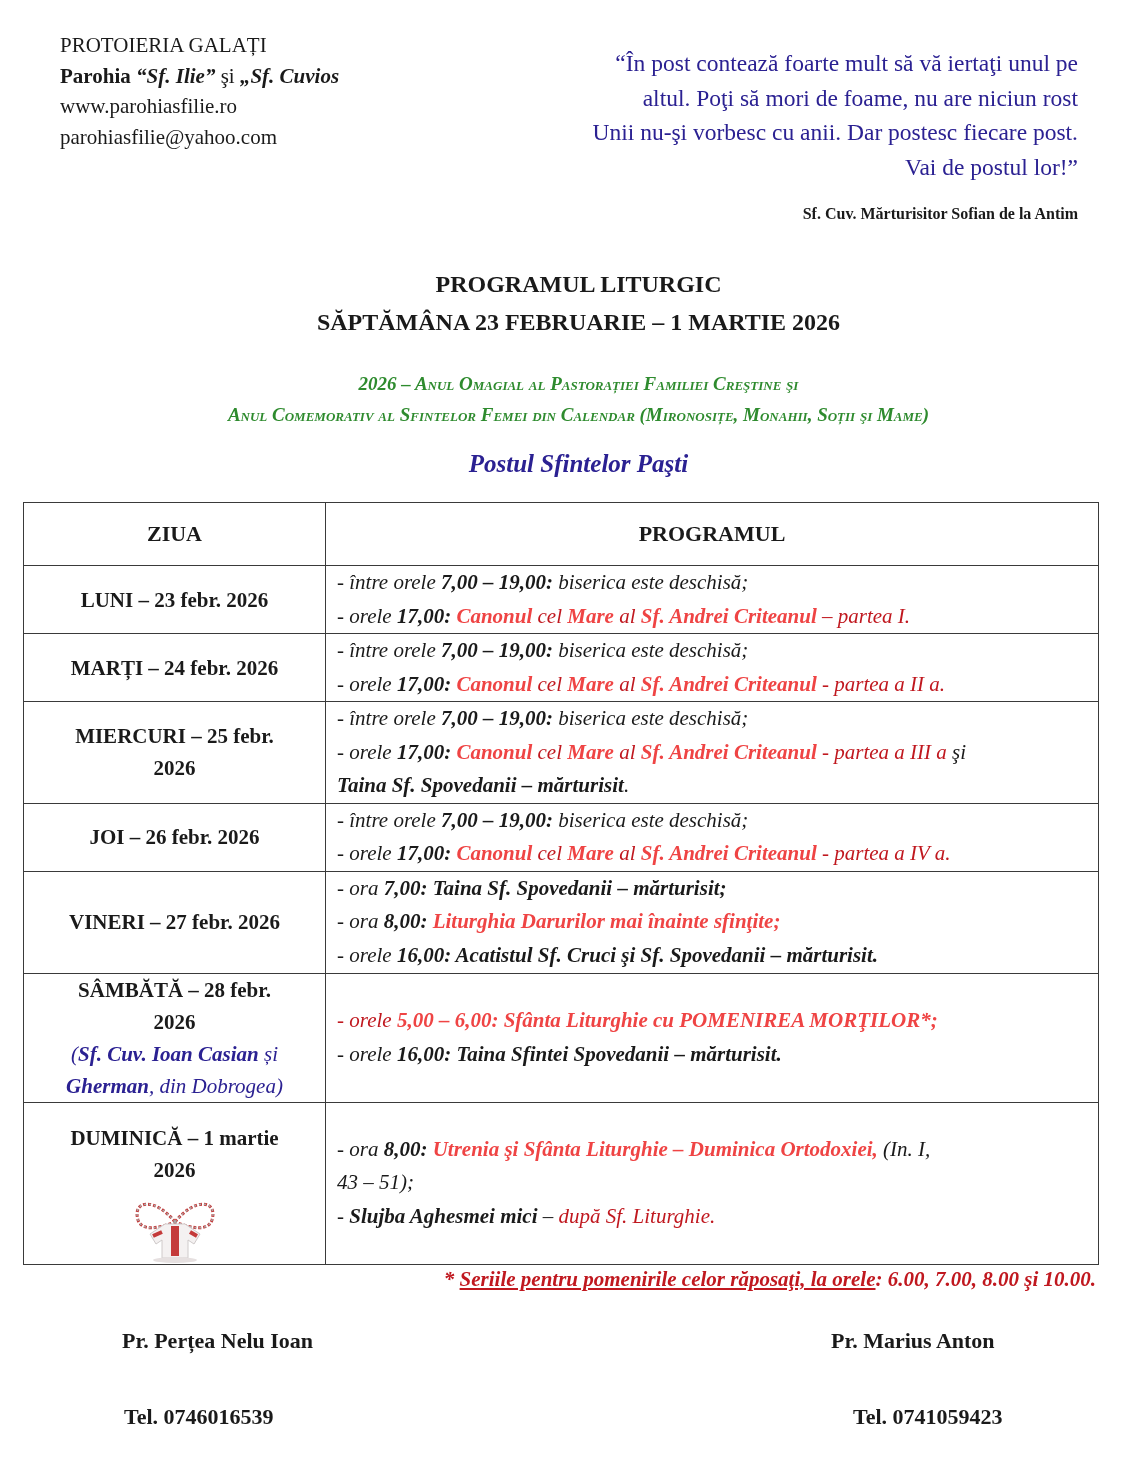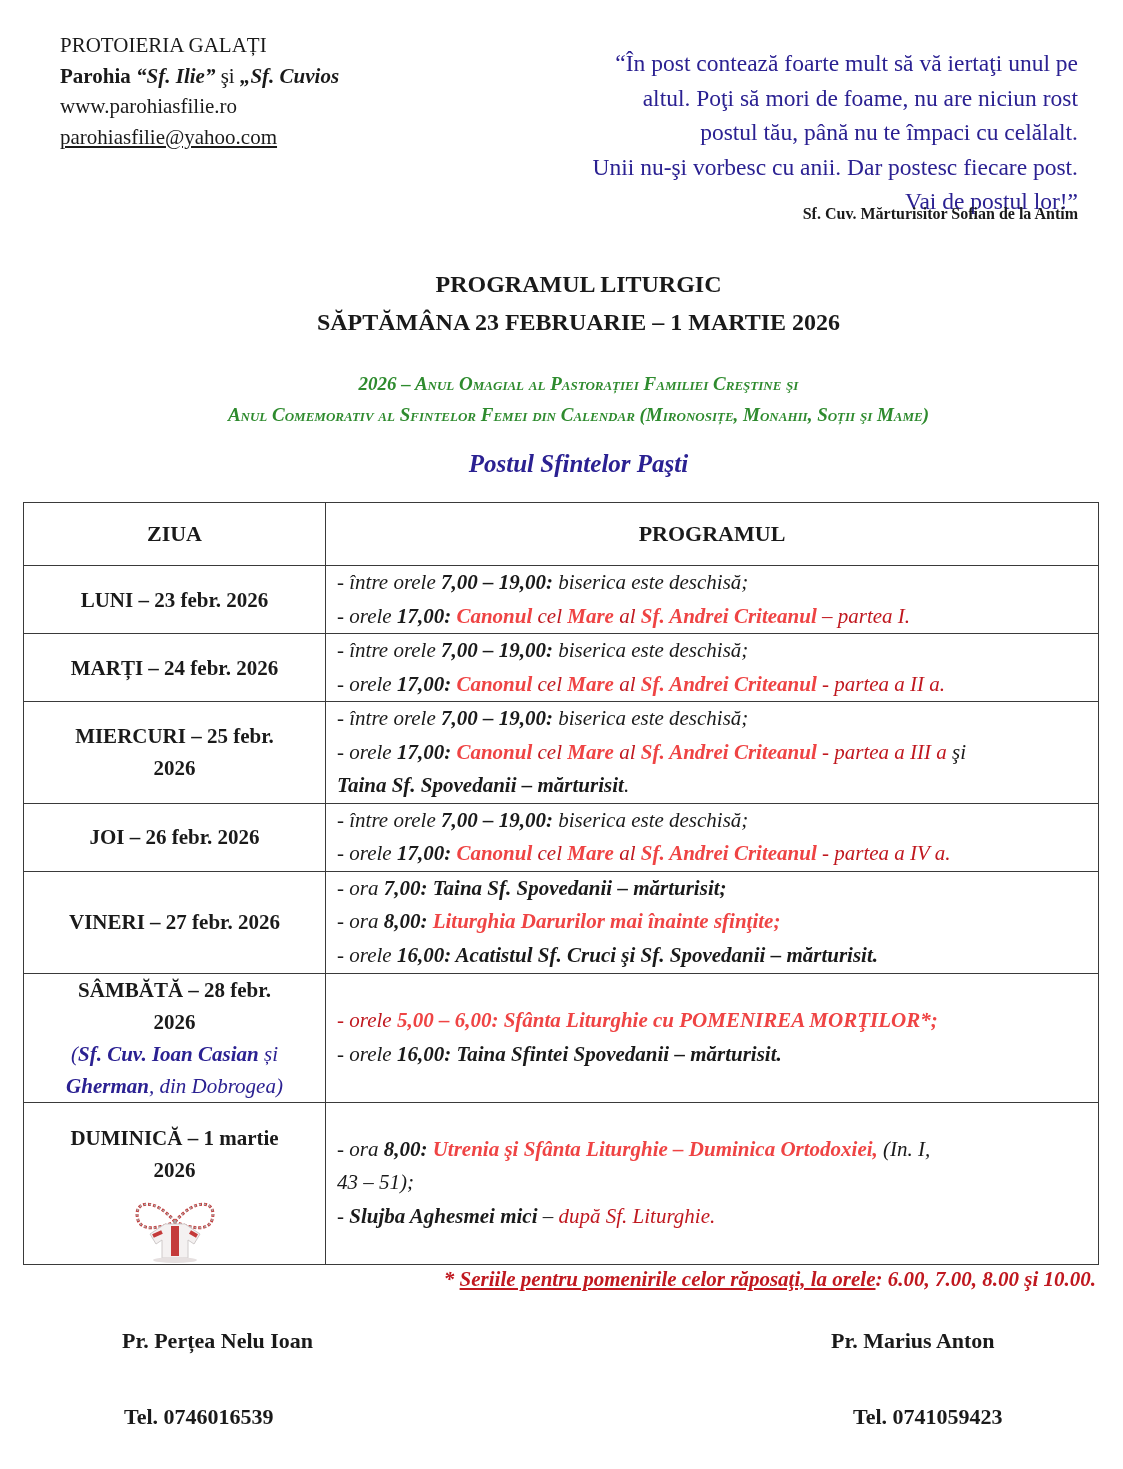--- a/index.html
+++ b/index.html
@@ -6,21 +6,21 @@
   body {
     width: 1123px; height: 1469px; position: relative; overflow: hidden;
     font-family: "Liberation Serif", "DejaVu Serif", serif; color: #1a1a1a;
   }
   .abs { position: absolute; }
   
   .hdr-left { left: 60px; top: 30px; width: 420px; font-size: 21px; line-height: 30.5px; }
   .hdr-left .l1 { font-weight: bold; }
   .hdr-left .ital { font-style: italic; font-weight: bold; }
   .hdr-left .plain-ital { font-style: italic; font-weight: normal; }
-  .hdr-left .email { text-decoration: underline; }
+  .hdr-left .email { }
   
   .quote { right: 45px; top: 30px; width: 640px; text-align: right; color: #2b2192;
     font-size: 23.5px; line-height: 34.5px; margin-top: 16px; }
   .quote-author { right: 45px; top: 205px; font-size: 16px; font-weight: bold; color: #1a1a1a; }
   
   .title { left: 0; width: 1157px; text-align: center; font-weight: bold; font-size: 24px; line-height: 33px; }
   .t1 { top: 268px; }
   .t2 { top: 306px; }
   .green { left: 0; width: 1157px; text-align: center; color: #2e8b2e; font-style: italic;
     font-weight: bold; font-size: 19px; line-height: 31px; font-variant: small-caps; }
@@ -63,21 +63,20 @@
     <span>şi</span>
     <span class="ital">„Sf. Cuvios</span>
   </div>
   <div>www.parohiasfilie.ro</div>
   <div class="email">parohiasfilie@yahoo.com</div>
 </div>
 
 <div class="abs quote">
   <div>“În post contează foarte mult să vă iertaţi unul pe</div>
   <div>altul. Poţi să mori de foame, nu are niciun rost</div>
-  <div>postul tău, până nu te împaci cu celălalt.</div>
   <div>Unii nu-şi vorbesc cu anii. Dar postesc fiecare post.</div>
   <div>Vai de postul lor!”</div>
 </div>
 <div class="abs quote-author">Sf. Cuv. Mărturisitor Sofian de la Antim</div>
 
 <div class="abs title t1">PROGRAMUL LITURGIC</div>
 <div class="abs title t2">SĂPTĂMÂNA 23 FEBRUARIE – 1 MARTIE 2026</div>
 <div class="abs green g1">2026 – Anul Omagial al Pastorației Familiei Creştine şi</div>
 <div class="abs green g2">Anul Comemorativ al Sfintelor Femei din Calendar (Mironosițe, Monahii, Soții şi Mame)</div>
 <div class="abs post">Postul Sfintelor Paşti</div>

